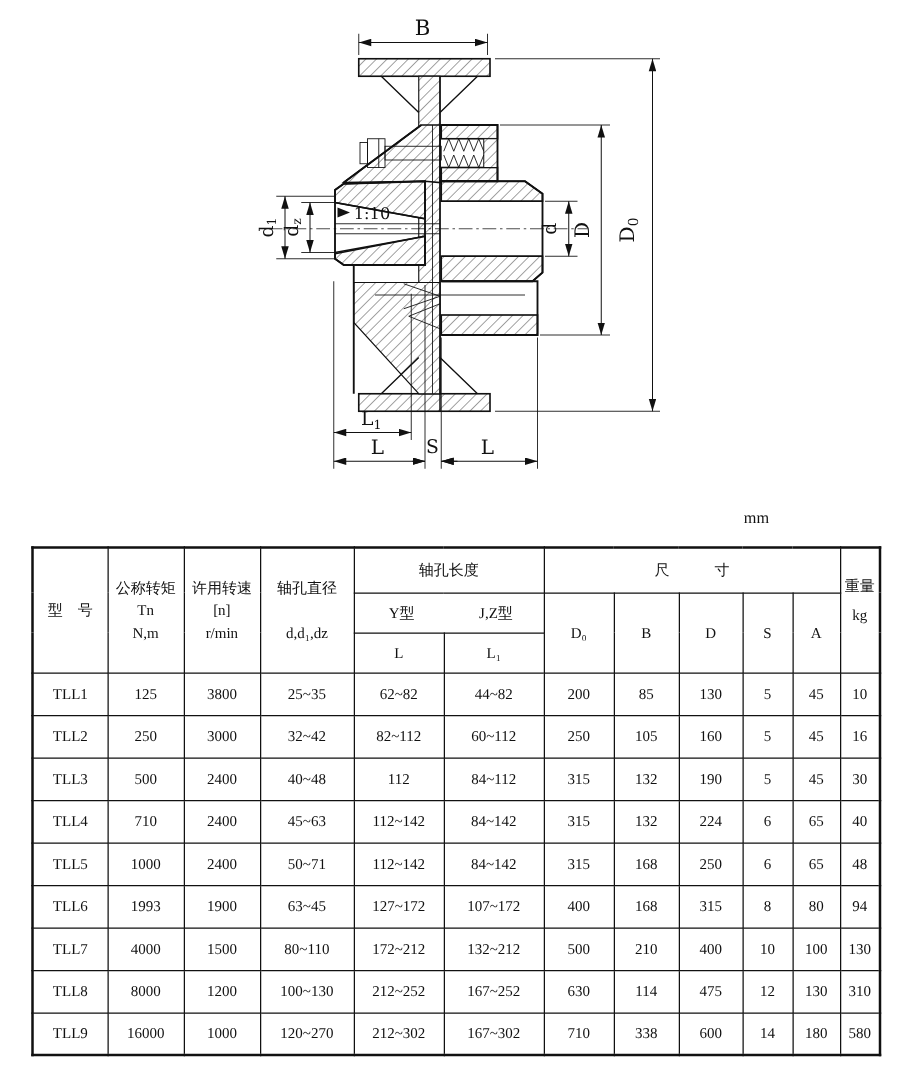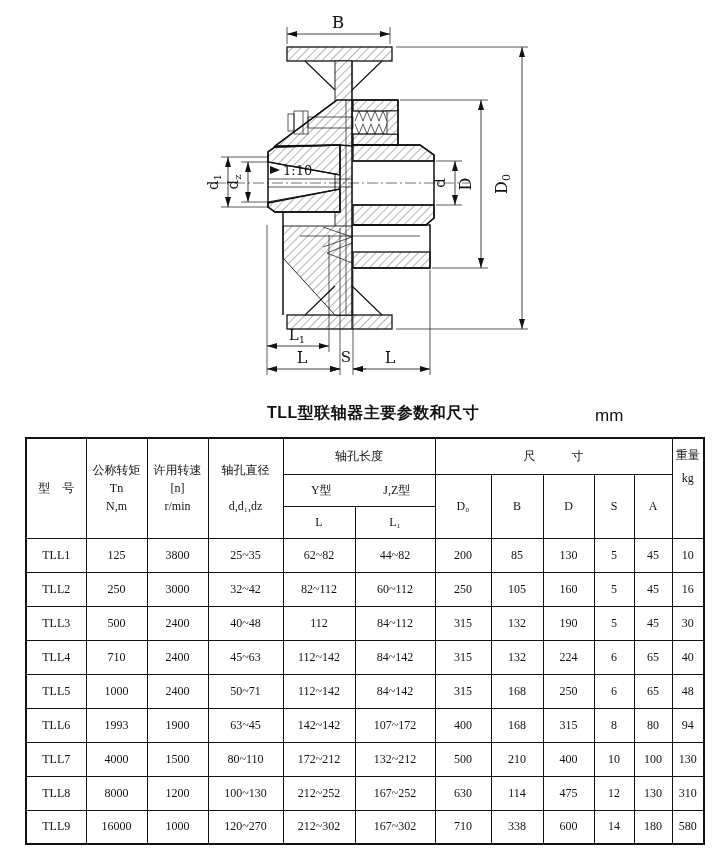--- a/index.html
+++ b/index.html
@@ -1,29 +1,29 @@
 <!DOCTYPE html>
 <html><head>
 <meta charset="utf-8">
 <style>
   html,body{margin:0;padding:0;background:#fff;}
   .page{position:relative;width:725px;height:858px;background:#fff;overflow:hidden;
         font-family:"Liberation Serif",serif;color:#111;}
   svg text{font-family:"DejaVu Serif","Liberation Serif",serif;fill:#111;}
   .page-title{position:absolute;left:267px;top:403px;font-family:"Liberation Sans",sans-serif;
         font-size:16px;font-weight:600;letter-spacing:0.5px;}
-  .page-unit{position:absolute;left:595px;top:406px;font-family:Liberation Sans, sans-serif;
-        font-size:17px;}
+  .page-unit{position:absolute;left:595px;top:406px;font-family:Liberation Serif, serif;
+        font-size:13px;}
   table.spec{position:absolute;left:25px;top:437px;border-collapse:collapse;table-layout:fixed;
         border:2px solid #111;}
   table.spec th,table.spec td{border:1px solid #111;font-weight:normal;font-size:12px;
         text-align:center;vertical-align:middle;padding:0;overflow:hidden;
         font-family:"Liberation Serif",serif;}
   table.spec th.ml{white-space:pre-line;line-height:1.5;}
-  table.spec th.wt{vertical-align:top;padding-top:5px;line-height:1.9;white-space:pre-line;}
+  table.spec th.wt{vertical-align:top;padding-top:19px;line-height:1.9;white-space:pre-line;}
   table.spec .split{display:flex;}
   table.spec .split span{flex:1;}
   table.spec thead tr.r1{height:36px;}
   table.spec thead tr.r2{height:32px;}
   table.spec thead tr.r3{height:32px;}
   table.spec tbody tr{height:34px;}
 </style>
 </head>
 <body>
 
@@ -121,21 +121,20 @@
     <text x="297" y="340" font-size="15" text-anchor="middle"><tspan>L</tspan><tspan font-size="10" dy="3">1</tspan></text>
     <text x="302" y="363" font-size="16" text-anchor="middle"><tspan>L</tspan></text>
     <text x="346" y="362" font-size="15" text-anchor="middle"><tspan>S</tspan></text>
     <text x="390" y="363" font-size="16" text-anchor="middle"><tspan>L</tspan></text>
     <g>
       <polygon points="270,166 280,170 270,174" fill="#111"></polygon>
       <text x="283" y="175" font-size="13" text-anchor="start">1:10</text>
     </g>
   </svg>
 
-  <div class="page-title">TLL型联轴器主要参数和尺寸</div>
   <div class="page-unit">mm</div>
 
   <table class="spec">
     <colgroup>
       <col style="width:60px">
         <col style="width:61px">
         <col style="width:61px">
         <col style="width:75px">
       <col style="width:72px">
         <col style="width:80px">
@@ -250,21 +249,21 @@
           <td>250</td>
           <td>6</td>
           <td>65</td>
           <td>48</td>
         </tr>
         <tr>
           <td>TLL6</td>
           <td>1993</td>
           <td>1900</td>
           <td>63~45</td>
-          <td>142~142</td>
+          <td>127~172</td>
           <td>107~172</td>
           <td>400</td>
           <td>168</td>
           <td>315</td>
           <td>8</td>
           <td>80</td>
           <td>94</td>
         </tr>
         <tr>
           <td>TLL7</td>

